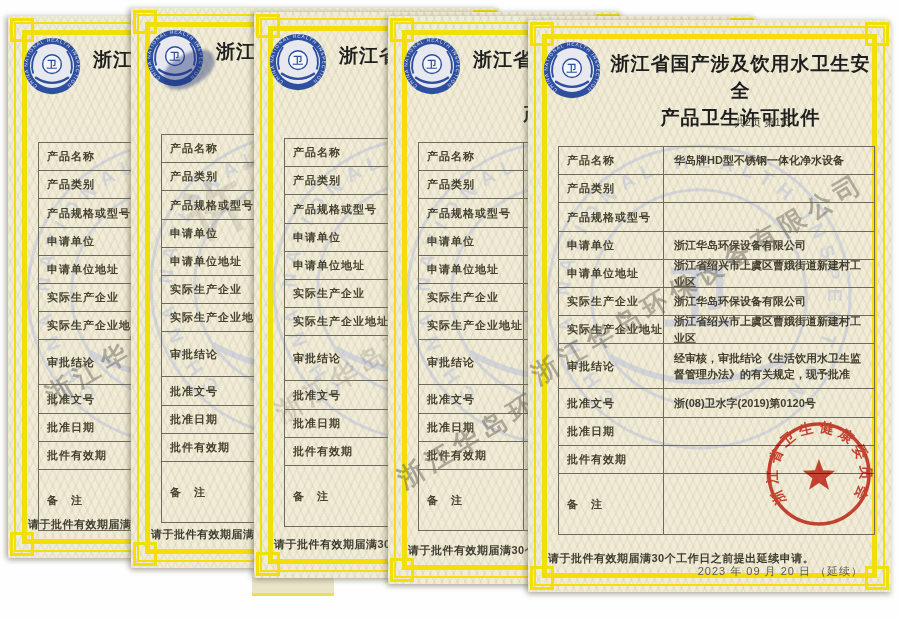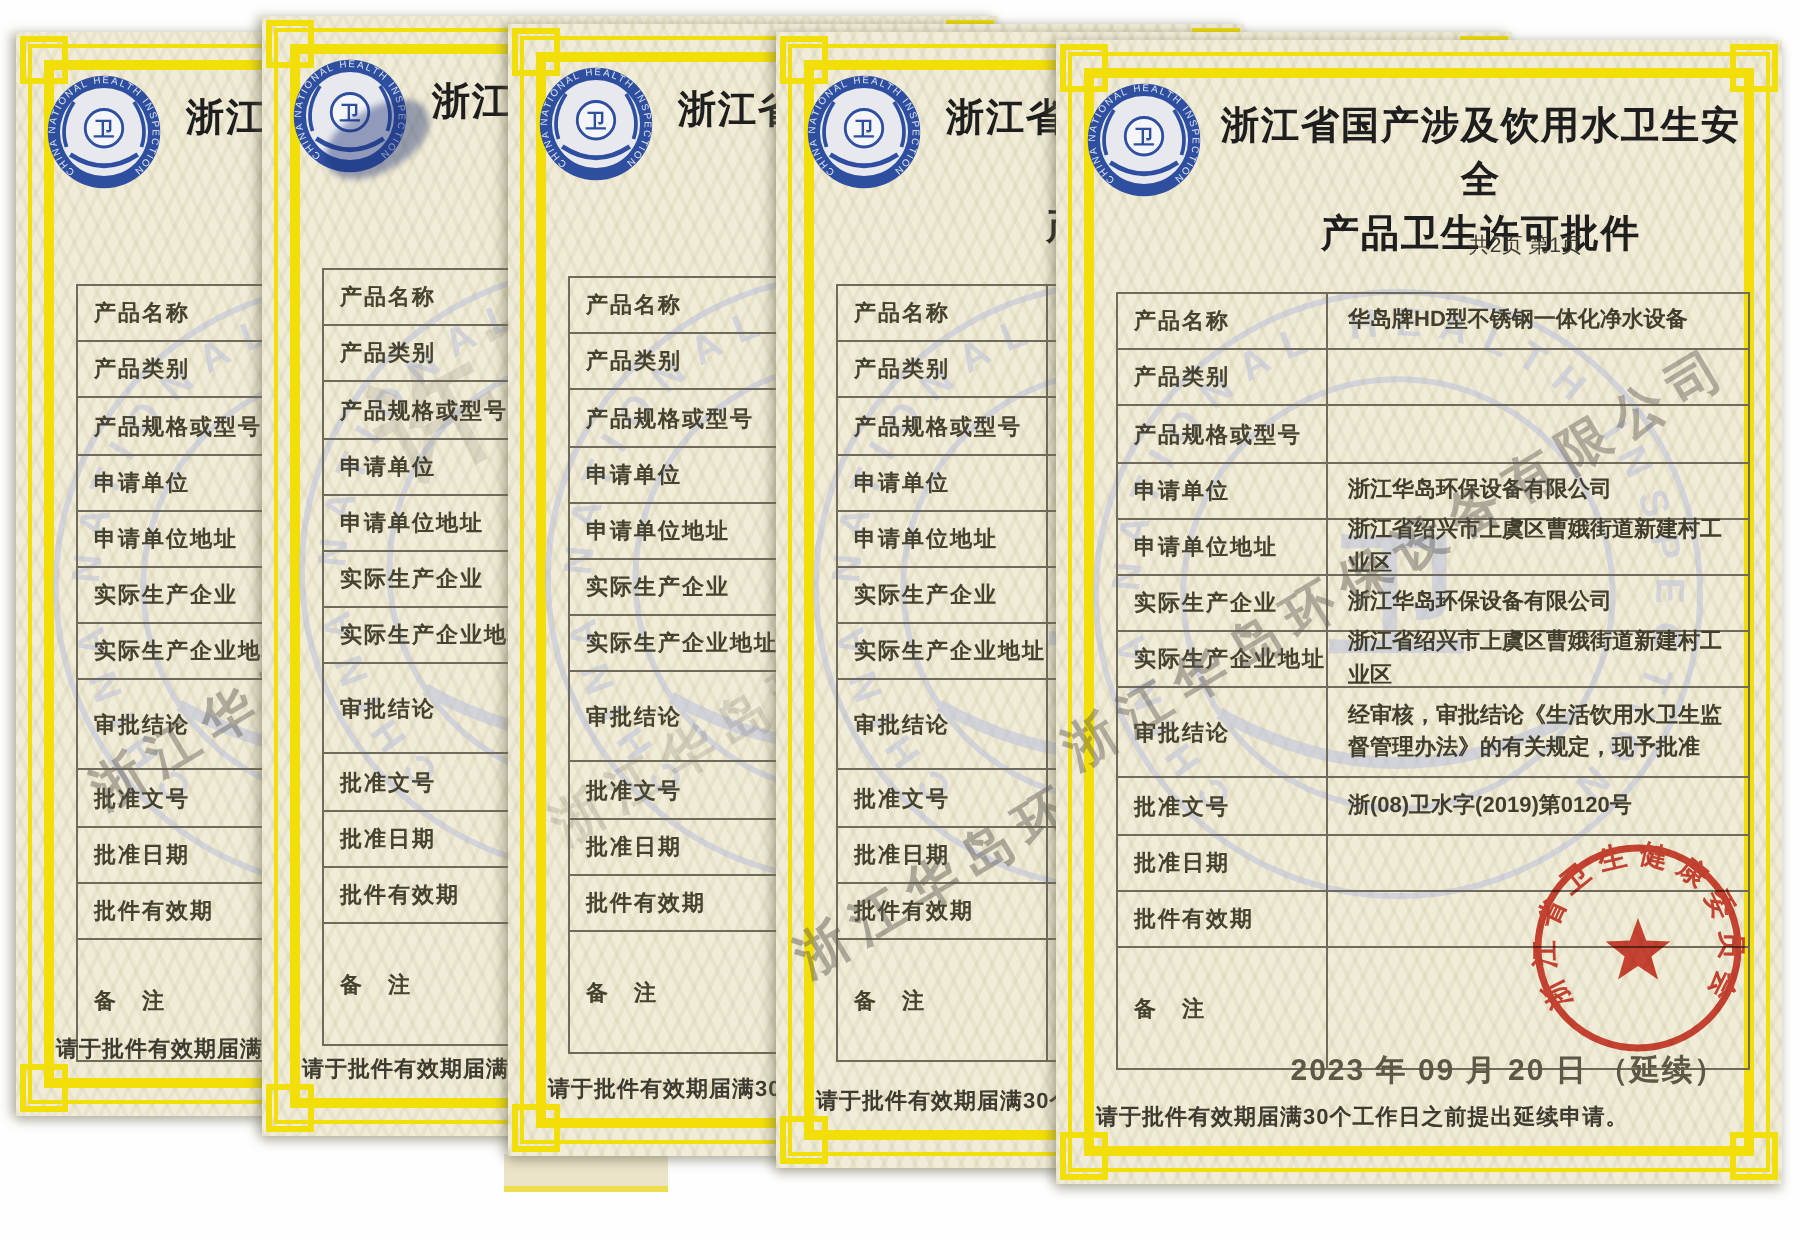--- a/index.html
+++ b/index.html
@@ -34,21 +34,21 @@
   .tvalue{flex:1;display:flex;align-items:center;padding:2px 6px 2px 10px;font-size:11px;
           font-weight:600;color:#413e2e;line-height:1.5;
           font-family:Liberation Sans, sans-serif;}
   .r0,.r1,.r3,.r4,.r5,.r6,.r9,.r10{height:27px;}
   .r2,.r8{height:28px;}
   .r7{height:44px;}
   .r11{height:60px;}
 
   .footer{position:absolute;left:20px;bottom:26px;font-size:11px;font-weight:700;
           color:#3e3c30;letter-spacing:.5px;z-index:3;white-space:nowrap;}
-  .issuedate{position:absolute;right:28px;top:506px;font-size:15px;font-weight:700;
+  .issuedate{position:absolute;right:28px;top:544px;font-size:11px;font-weight:400;
              color:#5d5747;letter-spacing:1px;z-index:4;}
 
   
   .wm-emblem{position:absolute;left:12px;top:118px;width:318px;height:318px;opacity:.5;z-index:1;pointer-events:none;}
   .wm-co{position:absolute;font-size:26px;font-weight:700;color:rgba(92,90,84,.55);
          letter-spacing:6px;white-space:nowrap;transform:rotate(-31deg);transform-origin:0 50%;
          z-index:5;pointer-events:none;}
   .wm-big{position:absolute;left:52px;top:140px;font-size:62px;font-weight:700;
           color:rgba(118,116,108,.18);letter-spacing:10px;transform:rotate(-28deg);
           z-index:2;pointer-events:none;}

